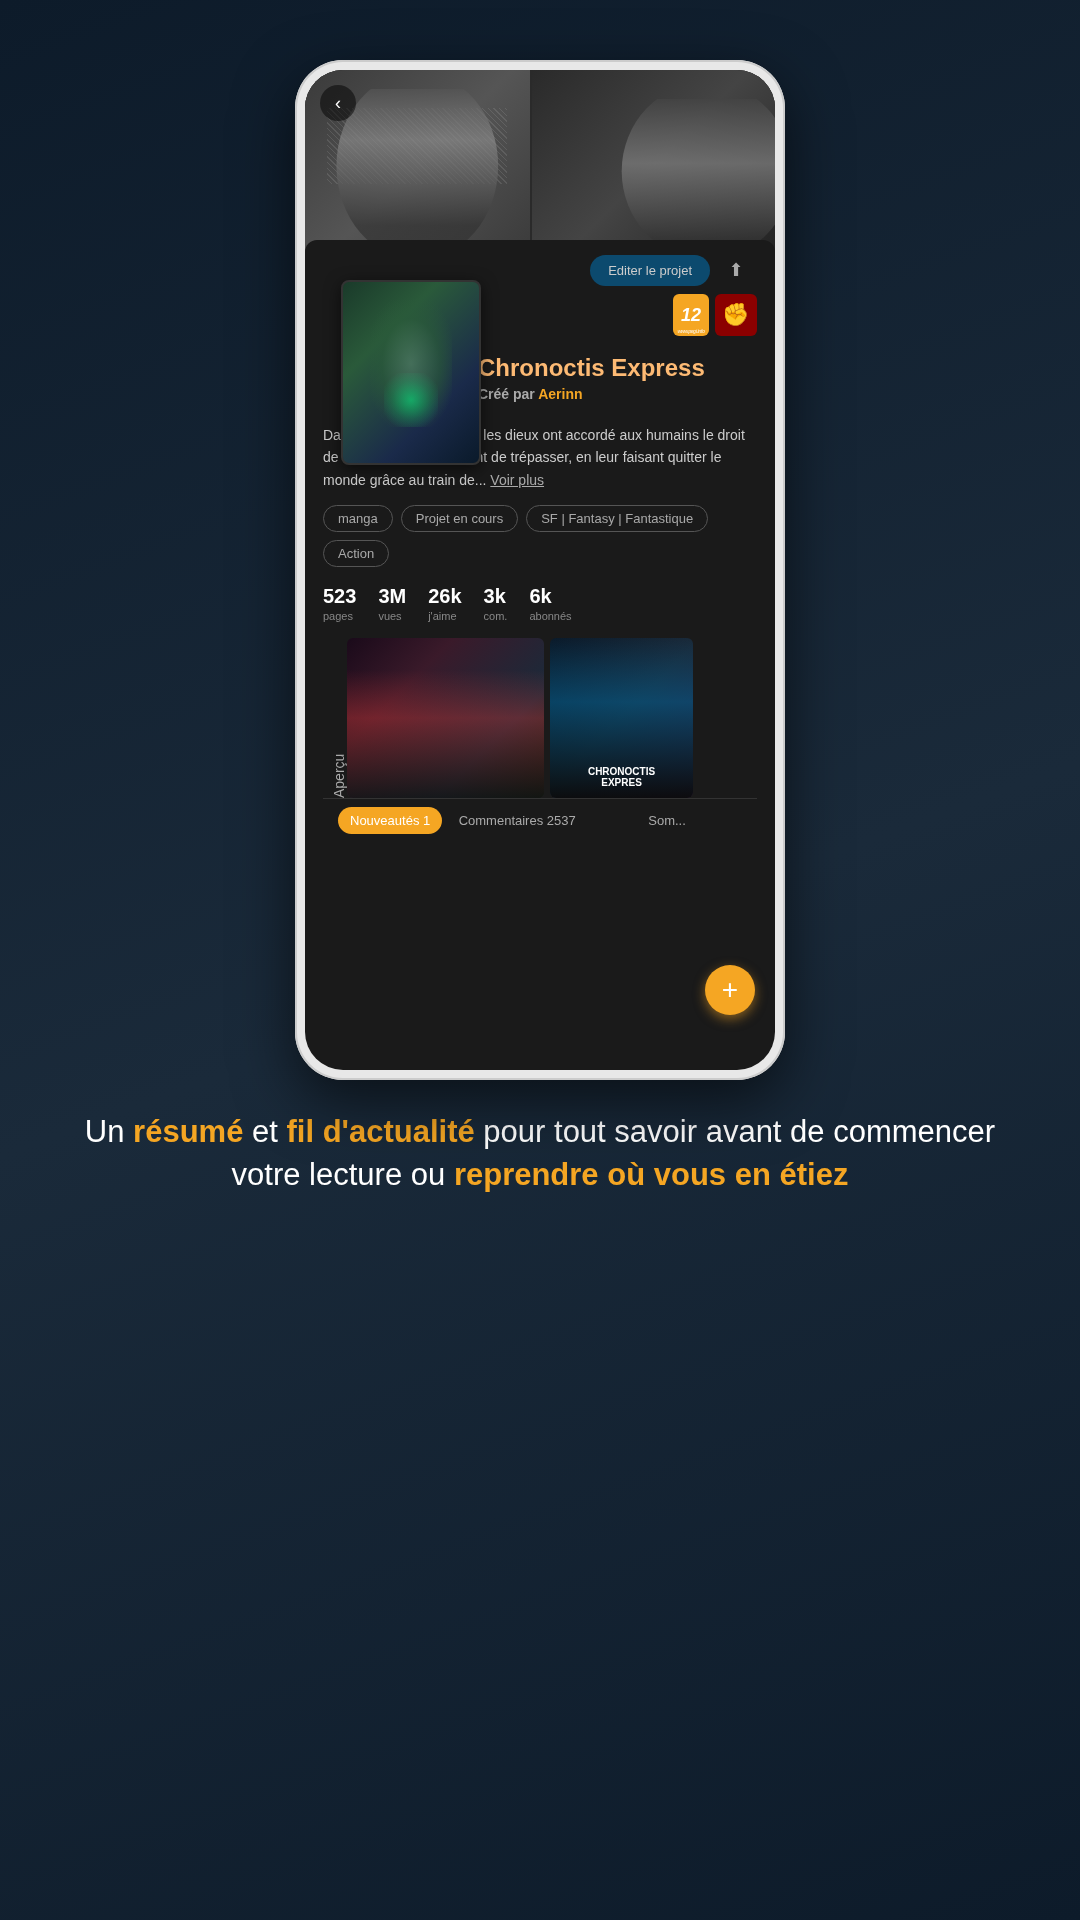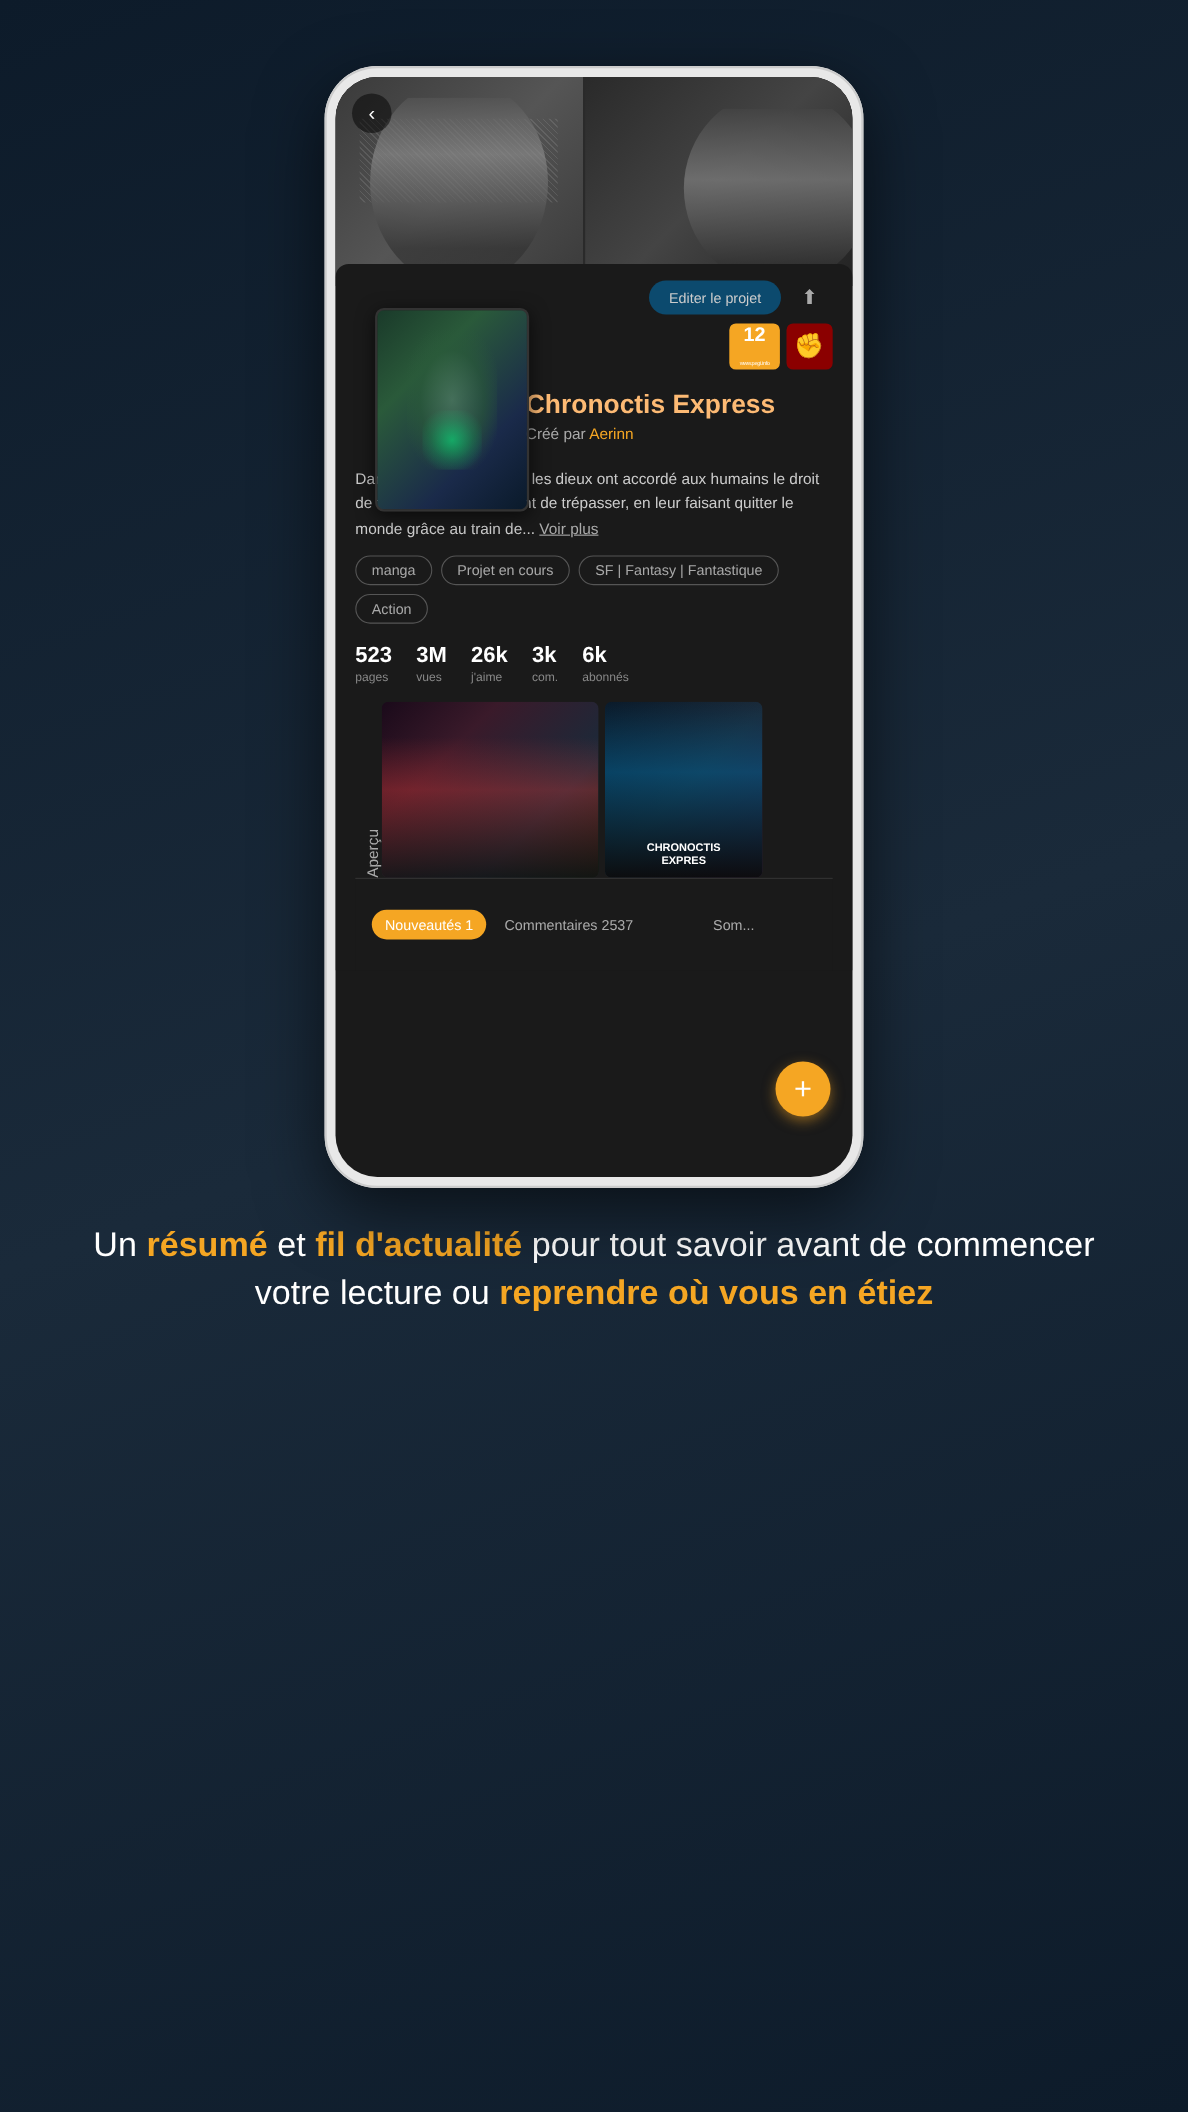--- a/index.html
+++ b/index.html
@@ -211,30 +211,32 @@
 
     
     .rating-row {
       display: flex;
       justify-content: flex-end;
       gap: 6px;
       margin-bottom: 12px;
     }
 
     .badge-12 {
-      width: 46px;
+      width: 36px;
       height: 42px;
       background: #f5a623;
       border-radius: 6px;
       display: flex;
+      align-items: center;
       justify-content: center;
       font-weight: bold;
       font-size: 18px;
       color: white;
       position: relative;
+      font-style: italic;
     }
 
     .badge-12 .pegi-text {
       position: absolute;
       bottom: 2px;
       font-size: 5px;
       color: rgba(255,255,255,0.7);
       letter-spacing: -0.5px;
     }
 
@@ -261,20 +263,21 @@
     .project-title {
       font-size: 24px;
       font-weight: bold;
       color: #fdba74;
       margin-bottom: 4px;
     }
 
     .created-by {
       font-size: 14px;
       color: #aaa;
+      font-weight: bold;
     }
 
     .author-name {
       color: #f5a623;
     }
 
     
     .description {
       margin-top: 16px;
       font-size: 14px;
@@ -404,21 +407,21 @@
       text-align: center;
       white-space: nowrap;
     }
 
     
     .bottom-tabs {
       display: flex;
       align-items: center;
       background: #1a1a1a;
       border-top: 1px solid #333;
-      padding: 28px 15px;
+      padding: 8px 15px;
       gap: 0;
       position: relative;
     }
 
     .tab-btn {
       flex: 1;
       font-size: 13px;
       color: #aaa;
       cursor: pointer;
       text-align: center;

